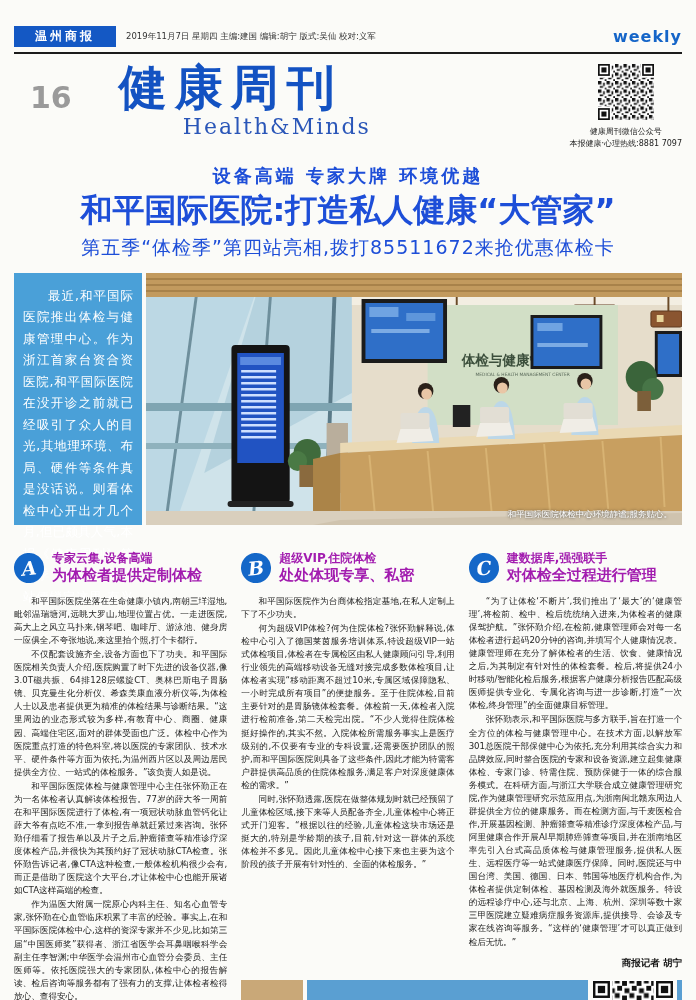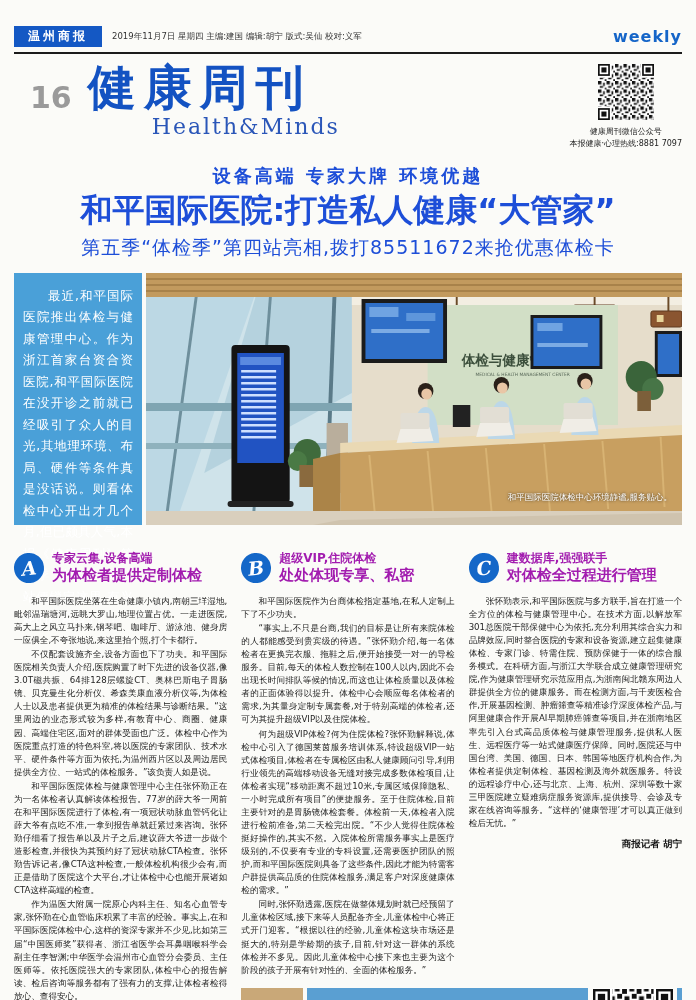--- a/index.html
+++ b/index.html
@@ -3,27 +3,27 @@
 <meta charset="utf-8">
 <style>
   * { margin:0; padding:0; box-sizing:border-box; }
   body { background:#888; font-family:"DejaVu Sans","Liberation Sans",sans-serif; }
   .page { width:696px; height:1000px; margin:0 auto; background:#fbfbf8; position:relative;
           padding:26px 14px 6px 14px; overflow:hidden; }
 
   
   .topbar { display:flex; align-items:center; }
   .logo { background:#1458c4; color:#fff; font-weight:bold; font-size:12px;
-          padding:2px 14px; letter-spacing:3px; }
+          padding:2px 21px; letter-spacing:3px; }
   .topmeta { font-size:8.5px; color:#333; margin-left:10px; flex:1; }
   .weekly { color:#1565c8; font-weight:800; font-size:16px; letter-spacing:1px; }
   .toprule { border-bottom:2.5px solid #1b1b1b; margin-top:5px; }
 
   
-  .masthead { display:flex; margin-top:8px; }
+  .masthead { display:flex; margin-top:8px;gap:31px; }
   .pageno { font-size:30px; font-weight:bold; color:#9a9a9a; margin:18px 16px 0 16px; }
   .mast-title-block { }
   .mast-title { font-size:48px; font-weight:900; color:#1352c2; letter-spacing:8px; line-height:1.05; }
   .mast-sub { font-family:"DejaVu Serif","Liberation Serif",serif; font-size:22px; color:#2a56b8;
               letter-spacing:2px; margin:2px 16px 0 64px; }
   .mast-right { margin-left:auto; text-align:center; padding-top:2px; }
   .mast-qr { width:56px; height:56px; display:inline-block; }
   .mast-caption { font-size:8px; color:#222; line-height:1.5; margin-top:2px; }
 
   
@@ -32,21 +32,21 @@
   .mainline { font-size:32px; font-weight:900; letter-spacing:0px; margin-top:4px; line-height:1.15; }
   .subline { font-size:19px; font-weight:normal; margin-top:6px; letter-spacing:1px; }
 
   
   .hero { display:flex; margin-top:12px; height:252px; }
   .introbox { width:128px; background:#4aa0d8; color:#fff; padding:12px 9px;
               font-size:12.5px; line-height:1.72; text-align:justify; }
   .introbox p { text-indent:2em; }
   .photo { flex:1; margin-left:4px; position:relative; overflow:hidden; }
   .photo svg { display:block; width:100%; height:100%; }
-  .photo-caption { position:absolute; right:10px; bottom:21px; color:#fff; font-size:8.5px;
+  .photo-caption { position:absolute; right:10px; bottom:4px; color:#fff; font-size:8.5px;
                    text-shadow:0 0 3px rgba(0,0,0,.8); }
 
   
   .columns { display:grid; grid-template-columns:1fr 1fr 1fr; column-gap:14px; margin-top:26px; }
   .colA { grid-column:1; grid-row:1 / 3; }
   .colB { grid-column:2; grid-row:1; }
   .colC { grid-column:3; grid-row:1; }
   .sec-head { display:flex; align-items:center; margin-bottom:9px; }
   .badge { width:30px; height:30px; border-radius:50%; background:#1467c8; color:#fff; flex:0 0 30px;
            display:flex; align-items:center; justify-content:center;
@@ -281,50 +281,50 @@
       <div class="sec-head">
         <div class="badge">A</div>
         <div class="sec-titles">
           <div class="sec-l1">专家云集,设备高端</div>
           <div class="sec-l2">为体检者提供定制体检</div>
         </div>
       </div>
       <div class="body-text">
           <p>和平国际医院坐落在生命健康小镇内,南朝三垟湿地,毗邻温瑞塘河,远眺大罗山,地理位置占优。一走进医院,高大上之风立马扑来,钢琴吧、咖啡厅、游泳池、健身房一应俱全,不夸张地说,来这里拍个照,打个卡都行。</p>
           <p>不仅配套设施齐全,设备方面也下了功夫。和平国际医院相关负责人介绍,医院购置了时下先进的设备仪器,像3.0T磁共振、64排128层螺旋CT、奥林巴斯电子胃肠镜、贝克曼生化分析仪、希森美康血液分析仪等,为体检人士以及患者提供更为精准的体检结果与诊断结果。“这里周边的业态形式较为多样,有教育中心、商圈、健康园、高端住宅区,面对的群体受面也广泛。体检中心作为医院重点打造的特色科室,将以医院的专家团队、技术水平、硬件条件等方面为依托,为温州西片区以及周边居民提供全方位、一站式的体检服务。”该负责人如是说。</p>
-          <p>和平国际医院体检与健康管理中心主任张怀勤正在为一名体检者认真解读体检报告。77岁的薛大爷一周前在和平国际医院进行了体检,有一项冠状动脉血管钙化让薛大爷有点吃不准,一拿到报告单就赶紧过来咨询。张怀勤仔细看了报告单以及片子之后,建议薛大爷进一步做个造影检查,并很快为其预约好了冠状动脉CTA检查。张怀勤告诉记者,像CTA这种检查,一般体检机构很少会有,而正是借助了医院这个大平台,才让体检中心也能开展诸如CTA这样高端的检查。</p>
+          <p>和平国际医院体检与健康管理中心主任张怀勤正在为一名体检者认真解读体检报告。77岁的薛大爷一周前在和平国际医院进行了体检,有一项冠状动脉血管钙化让薛大爷有点吃不准,一拿到报告单就赶紧过来咨询。张怀勤仔细看了报告单以及片子之后,肿瘤筛查等精准诊疗深度体检产品,并很快为其预约好了冠状动脉CTA检查。张怀勤告诉记者,像CTA这种检查,一般体检机构很少会有,而正是借助了医院这个大平台,才让体检中心也能开展诸如CTA这样高端的检查。</p>
           <p>作为温医大附属一院原心内科主任、知名心血管专家,张怀勤在心血管临床积累了丰富的经验。事实上,在和平国际医院体检中心,这样的资深专家并不少见,比如第三届“中国医师奖”获得者、浙江省医学会耳鼻咽喉科学会副主任李智渊;中华医学会温州市心血管分会委员、主任医师等。依托医院强大的专家团队,体检中心的报告解读、检后咨询等服务都有了强有力的支撑,让体检者检得放心、查得安心。</p>
         </div>
     </div>
 
     <div class="colB">
       <div class="sec-head">
         <div class="badge">B</div>
         <div class="sec-titles">
           <div class="sec-l1">超级VIP,住院体检</div>
           <div class="sec-l2">处处体现专享、私密</div>
         </div>
       </div>
       <div class="body-text">
           <p>和平国际医院作为台商体检指定基地,在私人定制上下了不少功夫。</p>
-          <p>“事实上,不只是台商,我们的目标是让所有来院体检的人都能感受到贵宾级的待遇。”张怀勤介绍,每一名体检者在更换完衣服、拖鞋之后,便开始接受一对一的导检服务。目前,每天的体检人数控制在100人以内,因此不会出现长时间排队等候的情况,而这也让体检质量以及体检者的正面体验得以提升。体检中心会顺应每名体检者的需求,为其量身定制专属套餐,对于特别高端的体检者,还可为其提升超级VIP以及住院体检。</p>
           <p>何为超级VIP体检?何为住院体检?张怀勤解释说,体检中心引入了德国莱茵服务培训体系,特设超级VIP一站式体检项目,体检者在专属检区由私人健康顾问引导,利用行业领先的高端移动设备无缝对接完成多数体检项目,让体检者实现“移动距离不超过10米,专属区域保障隐私、一小时完成所有项目”的便捷服务。至于住院体检,目前主要针对的是胃肠镜体检套餐。体检前一天,体检者入院进行检前准备,第二天检完出院。“不少人觉得住院体检挺好操作的,其实不然。入院体检所需服务事实上是医疗级别的,不仅要有专业的专科设置,还需要医护团队的照护,而和平国际医院则具备了这些条件,因此才能为特需客户群提供高品质的住院体检服务,满足客户对深度健康体检的需求。”</p>
           <p>同时,张怀勤透露,医院在做整体规划时就已经预留了儿童体检区域,接下来等人员配备齐全,儿童体检中心将正式开门迎客。“根据以往的经验,儿童体检这块市场还是挺大的,特别是学龄期的孩子,目前,针对这一群体的系统体检并不多见。因此儿童体检中心接下来也主要为这个阶段的孩子开展有针对性的、全面的体检服务。”</p>
         </div>
     </div>
 
     <div class="colC">
       <div class="sec-head">
         <div class="badge">C</div>
         <div class="sec-titles">
           <div class="sec-l1">建数据库,强强联手</div>
           <div class="sec-l2">对体检全过程进行管理</div>
         </div>
       </div>
       <div class="body-text">
+          <p>“为了让体检‘不断片’,我们推出了‘最大’的‘健康管理’,将检前、检中、检后统统纳入进来,为体检者的健康保驾护航。”张怀勤介绍,在检前,健康管理师会对每一名体检者进行起码20分钟的咨询,并填写个人健康情况表。健康管理师在充分了解体检者的生活、饮食、健康情况之后,为其制定有针对性的体检套餐。检后,将提供24小时移动/智能化检后服务,根据客户健康分析报告匹配高级医师提供专业化、专属化咨询与进一步诊断,打造“一次体检,终身管理”的全面健康目标管理。</p>
           <p>张怀勤表示,和平国际医院与多方联手,旨在打造一个全方位的体检与健康管理中心。在技术方面,以解放军301总医院干部保健中心为依托,充分利用其综合实力和品牌效应,同时整合医院的专家和设备资源,建立起集健康体检、专家门诊、特需住院、预防保健于一体的综合服务模式。在科研方面,与浙江大学联合成立健康管理研究院,作为健康管理研究示范应用点,为浙南闽北赣东周边人群提供全方位的健康服务。而在检测方面,与千麦医检合作,开展基因检测、肿瘤筛查等精准诊疗深度体检产品,与阿里健康合作开展AI早期肺癌筛查等项目,并在浙南地区率先引入台式高品质体检与健康管理服务,提供私人医生、远程医疗等一站式健康医疗保障。同时,医院还与中国台湾、美国、德国、日本、韩国等地医疗机构合作,为体检者提供定制体检、基因检测及海外就医服务。特设的远程诊疗中心,还与北京、上海、杭州、深圳等数十家三甲医院建立疑难病症服务资源库,提供接导、会诊及专家在线咨询等服务。“这样的‘健康管理’才可以真正做到检后无忧。”</p>
         </div>
       <div class="byline">商报记者 胡宁</div>
     </div>
 
     <div class="activity">
       <div class="act-label">
         
         
       </div>

